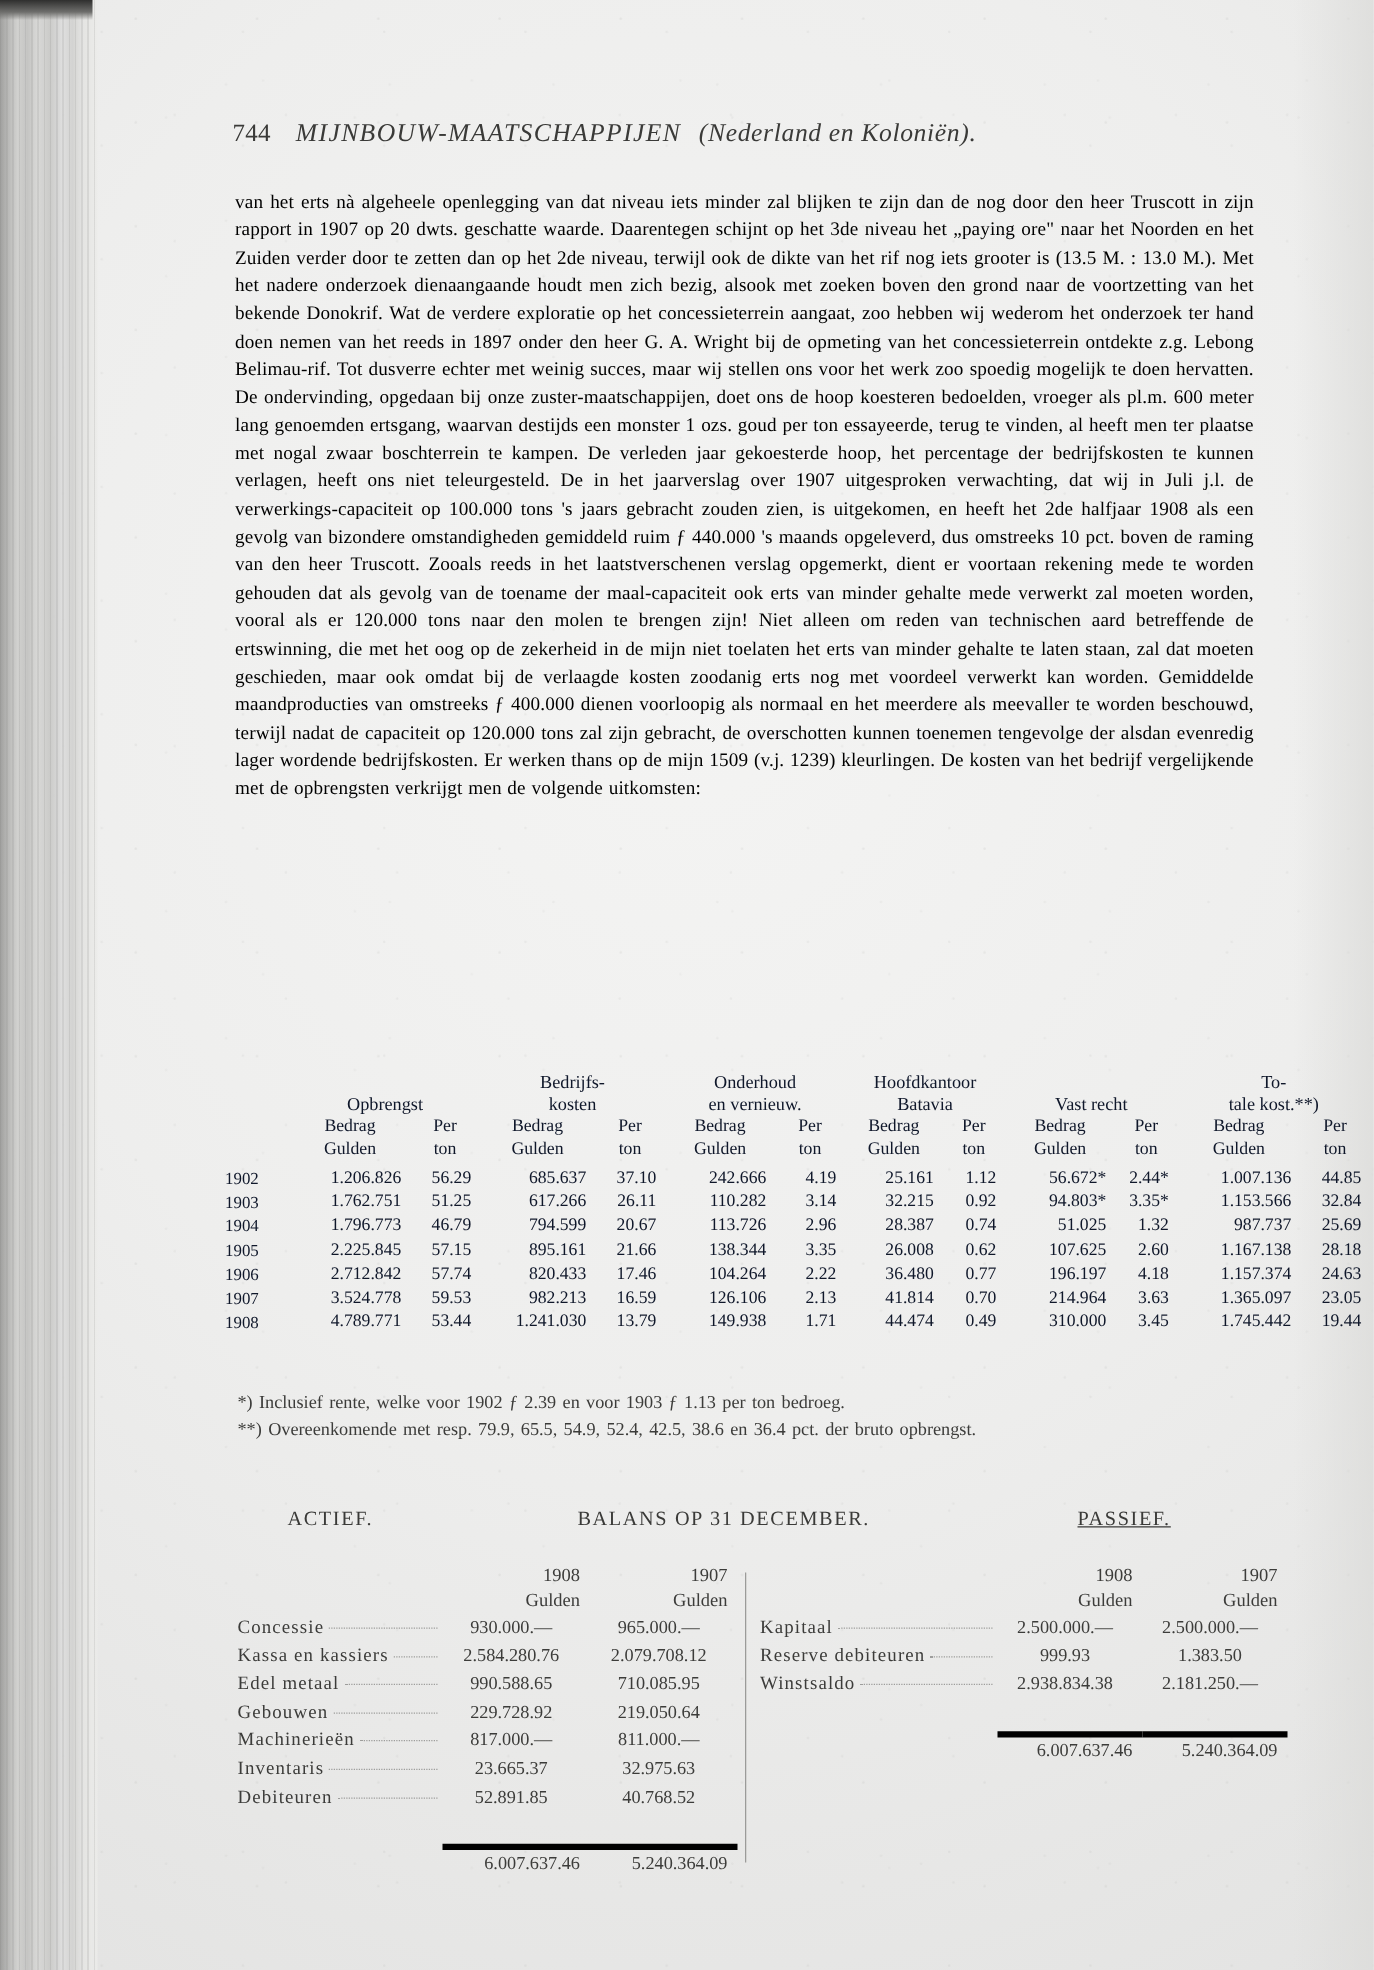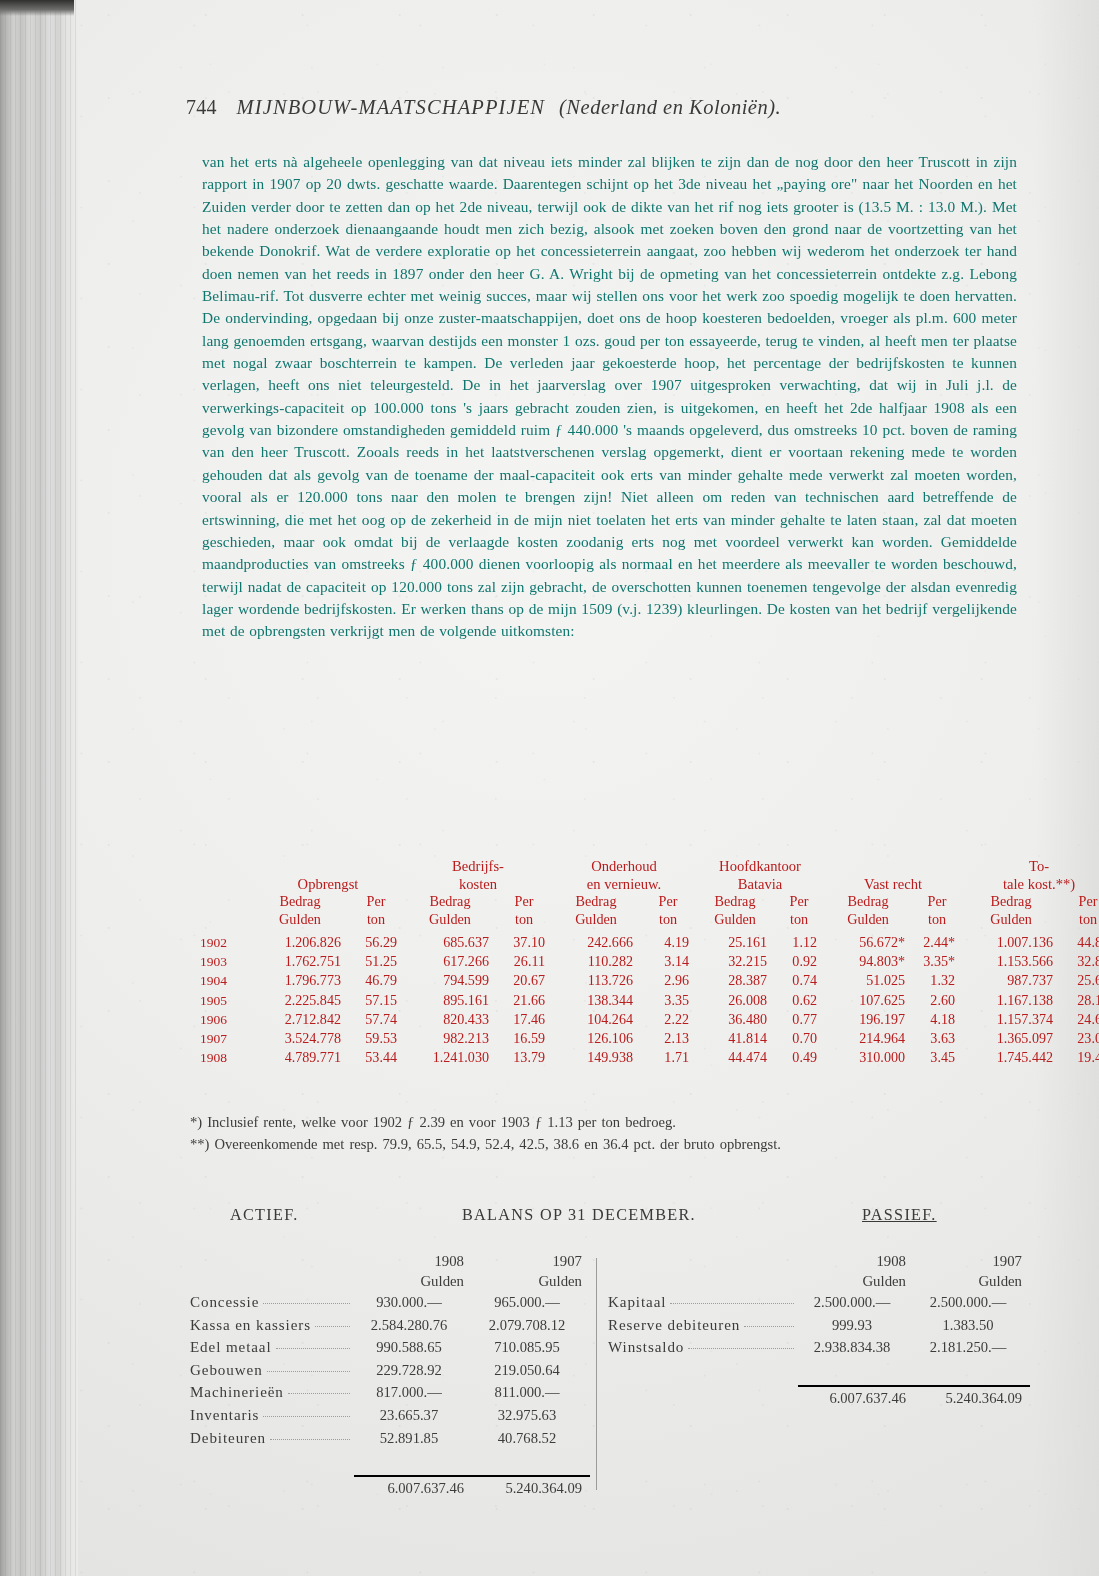--- a/index.html
+++ b/index.html
@@ -63,30 +63,30 @@
 
   .hdr{
     position:absolute;left:186px;top:76px;width:820px;
     font-size:20.5px;letter-spacing:.2px;white-space:nowrap;
   }
   .hdr .folio{font-style:normal;margin-right:20px;font-size:20px;}
   .hdr .ttl{font-style:italic;letter-spacing:1.1px;}
   .hdr .sub{font-style:italic;letter-spacing:.5px;margin-left:14px;}
 
   .body-text{
-    position:absolute;left:202px;top:131px;width:815px;
+    position:absolute;left:188px;top:131px;width:815px;
     font-size:15.35px;line-height:22.35px;
     text-align:justify;text-align-last:left;
     word-spacing:.6px;letter-spacing:.12px;
-    color:#0f766e;
+    color:#000000;
   }
   .body-text p{margin:0;}
 
   
-  .prod{position:absolute;left:198px;top:838px;width:840px;font-size:13.6px;color:#b91c1c;}
+  .prod{position:absolute;left:178px;top:838px;width:840px;font-size:13.6px;color:#0f172a;}
   .prod table{border-collapse:collapse;width:840px;table-layout:fixed;}
   .prod th,.prod td{padding:0;font-weight:normal;vertical-align:bottom;line-height:17.6px;}
   .prod .grp{text-align:center;font-size:14.6px;white-space:nowrap;}
   .prod .sub{text-align:center;font-size:14.2px;white-space:nowrap;}
   .prod .yr{text-align:left;font-size:13.5px;padding-left:2px;}
   .prod .num{text-align:right;padding-right:7px;white-space:nowrap;font-size:14.1px;}
   .prod tbody tr td{padding-top:1.6px;}
   .prod .spacer td{height:4px;line-height:4px;}
 
   .colw-yr{width:54px;}
@@ -135,21 +135,21 @@
   }
   .bal-row .v{width:110px;text-align:center;padding-right:8px;flex:0 0 auto;font-size:14.6px;}
   .side.right .bal-row .v{width:108px;}
   .rule-cell{
     display:inline-block;width:86px;border-bottom:1px solid #7d7d7b;
     height:9px;vertical-align:baseline;opacity:.85;
   }
 
   .totals{display:flex;margin-top:26px;}
   .totals .lbl{flex:1;}
-  .totals .v{width:110px;text-align:right;padding-right:8px;font-size:14.6px;border-top:2px solid #000000;padding-top:3px;}
+  .totals .v{width:110px;text-align:right;padding-right:8px;font-size:14.6px;border-top:5px solid #000000;padding-top:3px;}
   .side.right .totals .v{width:108px;}
 </style>
 </head>
 <body>
 
 <div id="scan">
   <div class="page-sheet"></div>
   <div class="speckle"></div>
   <div class="edge-right"></div>
   <div class="gutter"></div>

